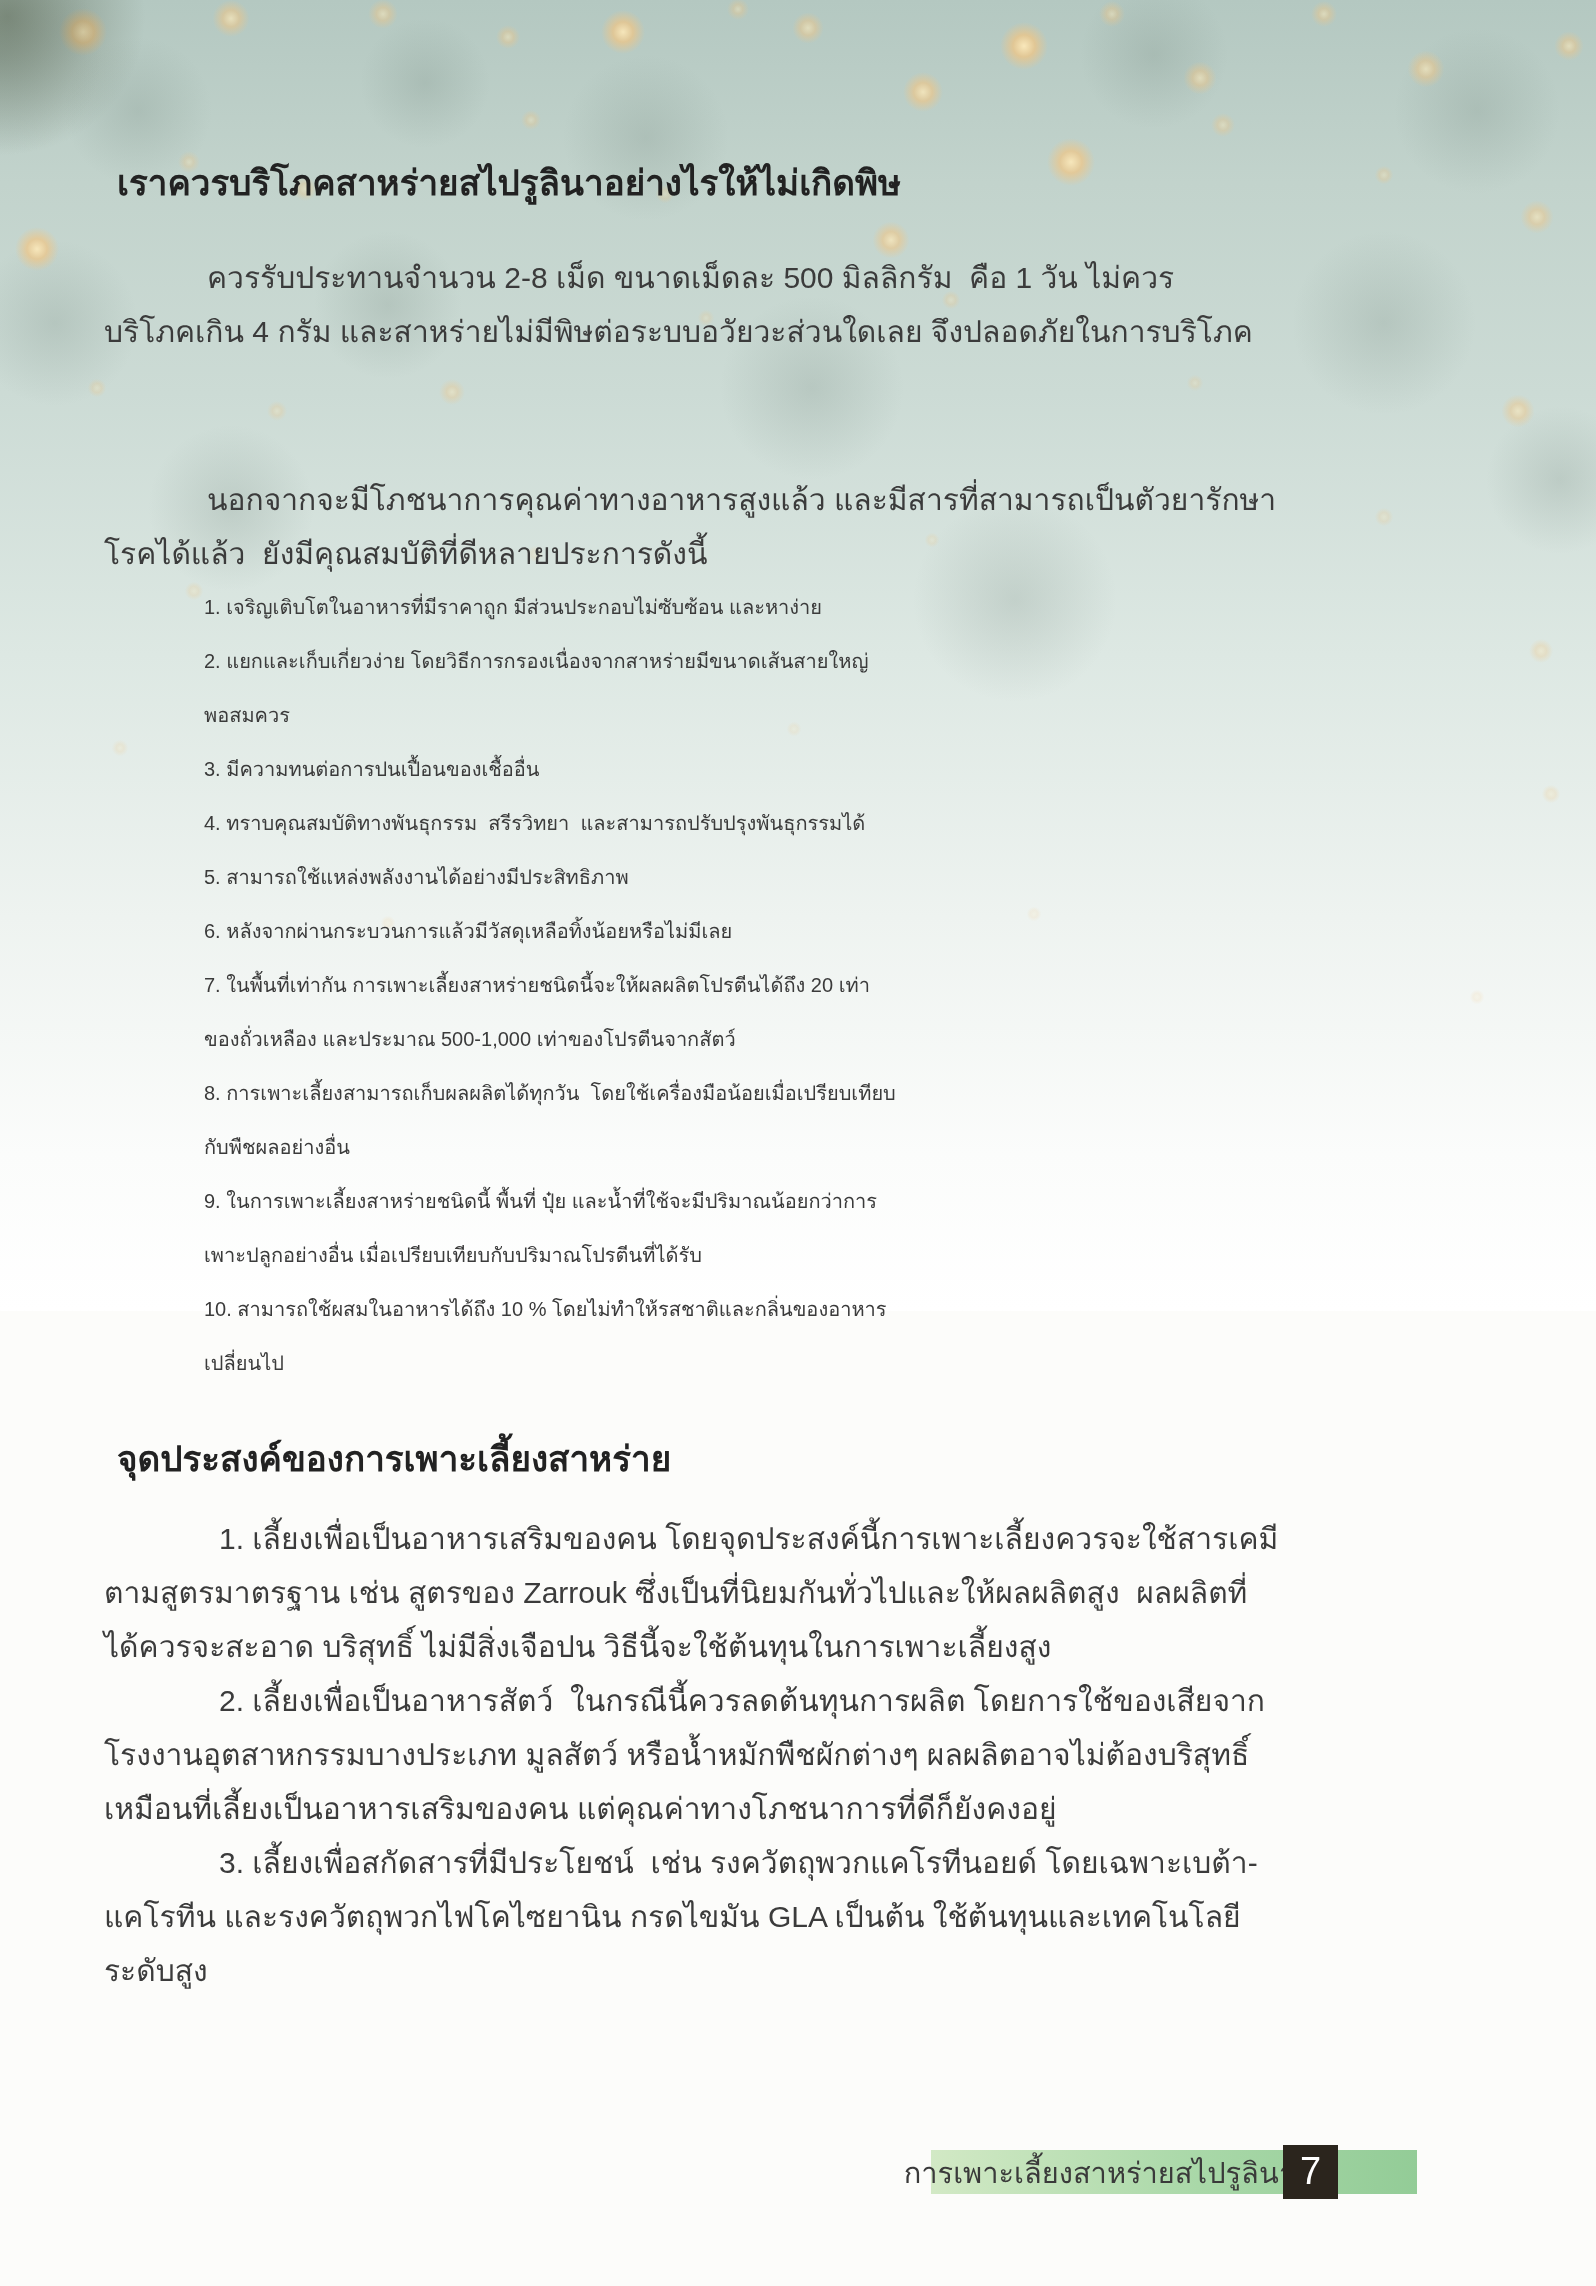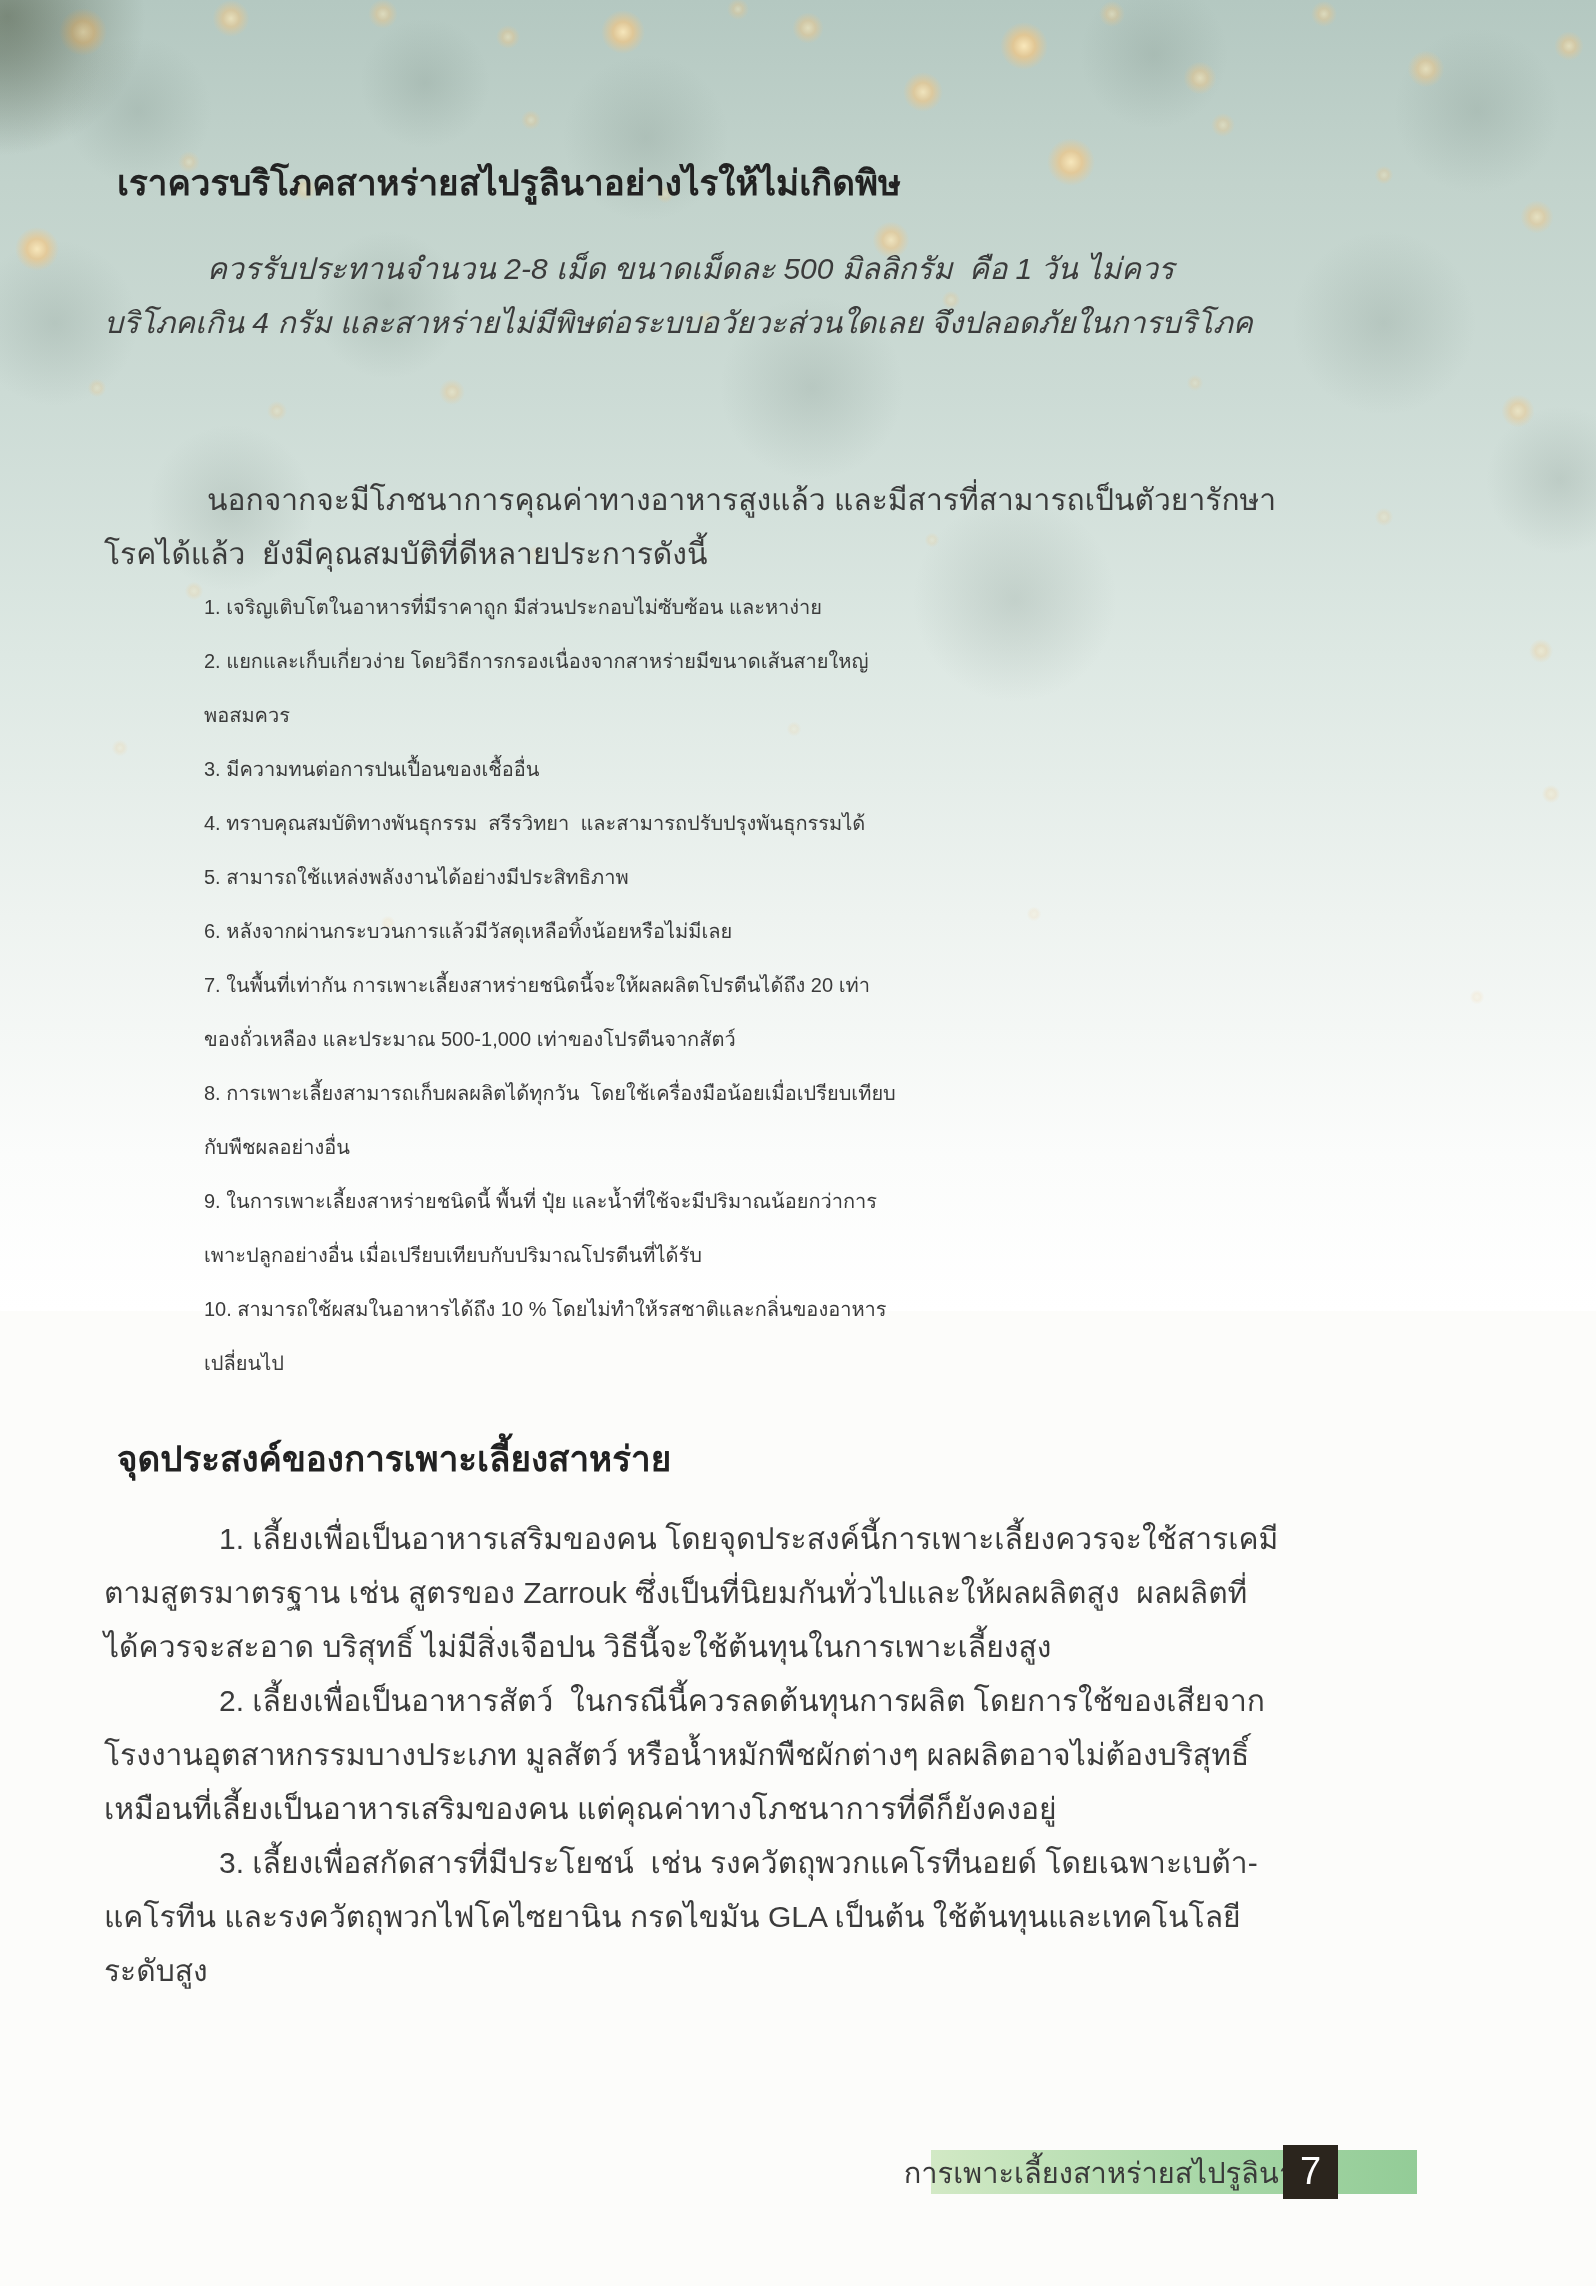--- a/index.html
+++ b/index.html
@@ -20,21 +20,21 @@
   .h {
     position:absolute; left:117px; margin:0;
     font-size:35px; font-weight:700; color:#222;
     white-space:pre;
     text-align:right;
   }
   .textblock { position:absolute; left:104px; width:1394px; font-size:30px; }
   .line { height:54px; line-height:54px; white-space:pre; }
   .line.first { padding-left:103px; }
   .sec1-h { top:155px; }
-  .sec1-p { top:242px;font-style:italic; }
+  .sec1-p { top:251px; }
   .sec2-h { top:395px; }
   .sec2-p { top:473px; }
   .list   { position:absolute; left:204px; top:580px; width:1311px; font-size:20px; }
   .list-item .line.cont { }
   .sec3-h { top:1431px; }
   .paras  { top:1512px; }
   .para3 .line.first { padding-left:115px; }
   .footer-bar {
     position:absolute; left:931px; top:2150px; width:467px; height:44px;
     background:linear-gradient(90deg,var(--bar-left,#d2e9c5) 0%,#aeda AD 55%,var(--bar-right,#93cc97) 100%);

